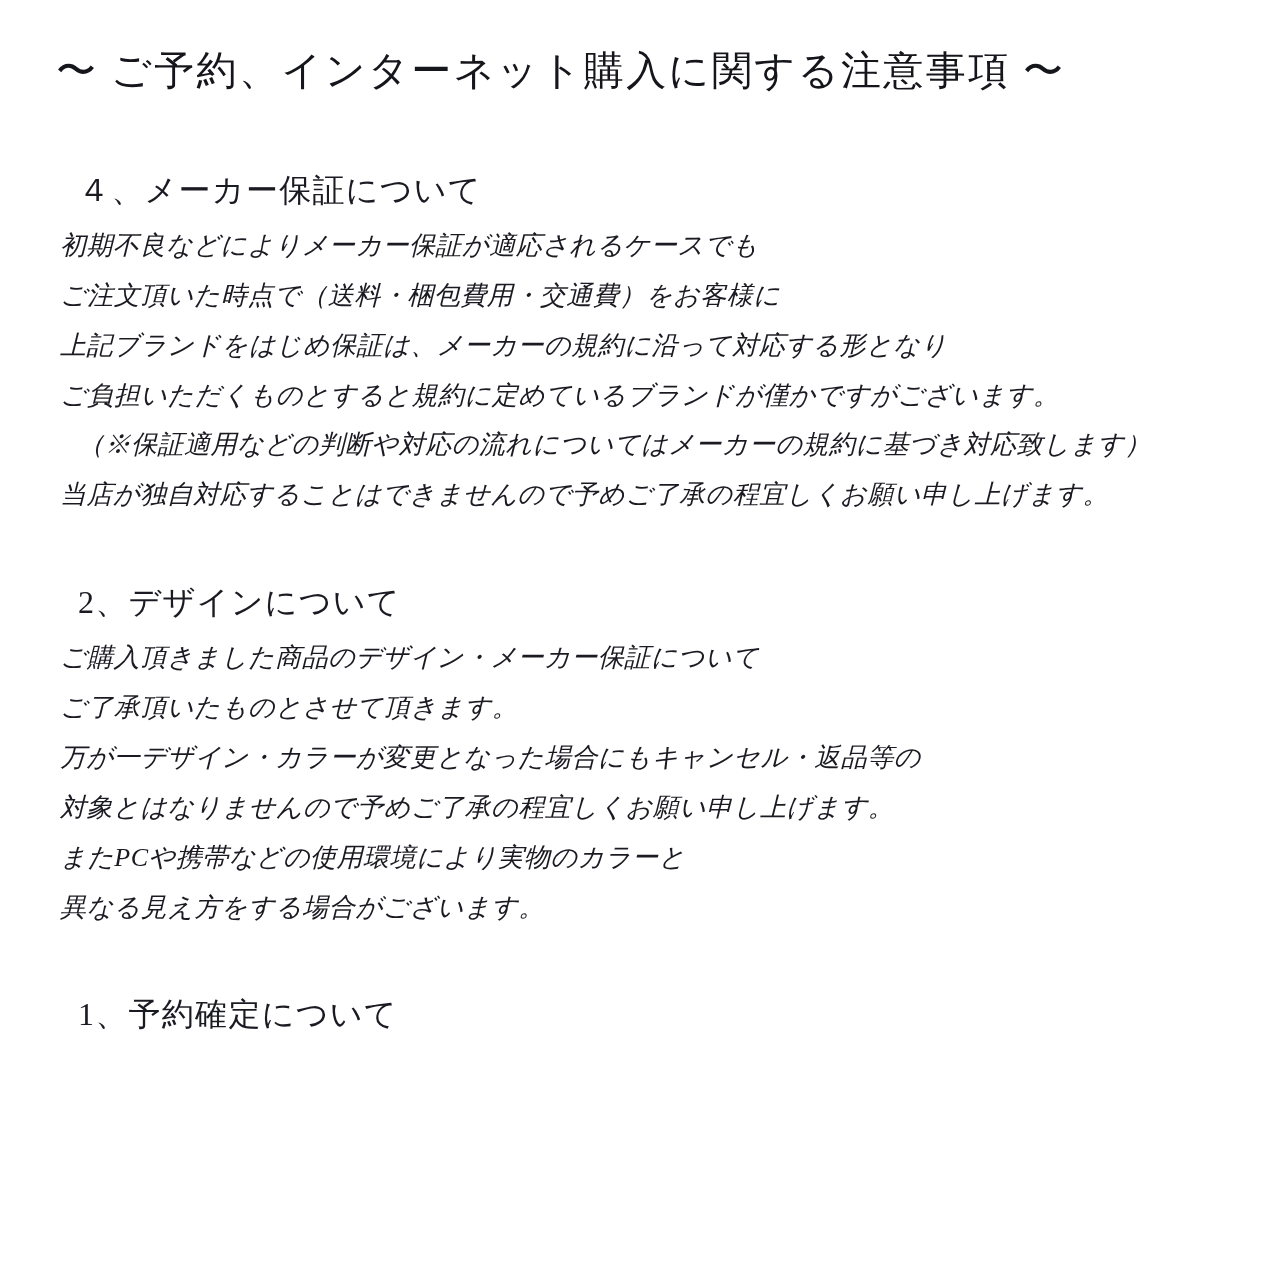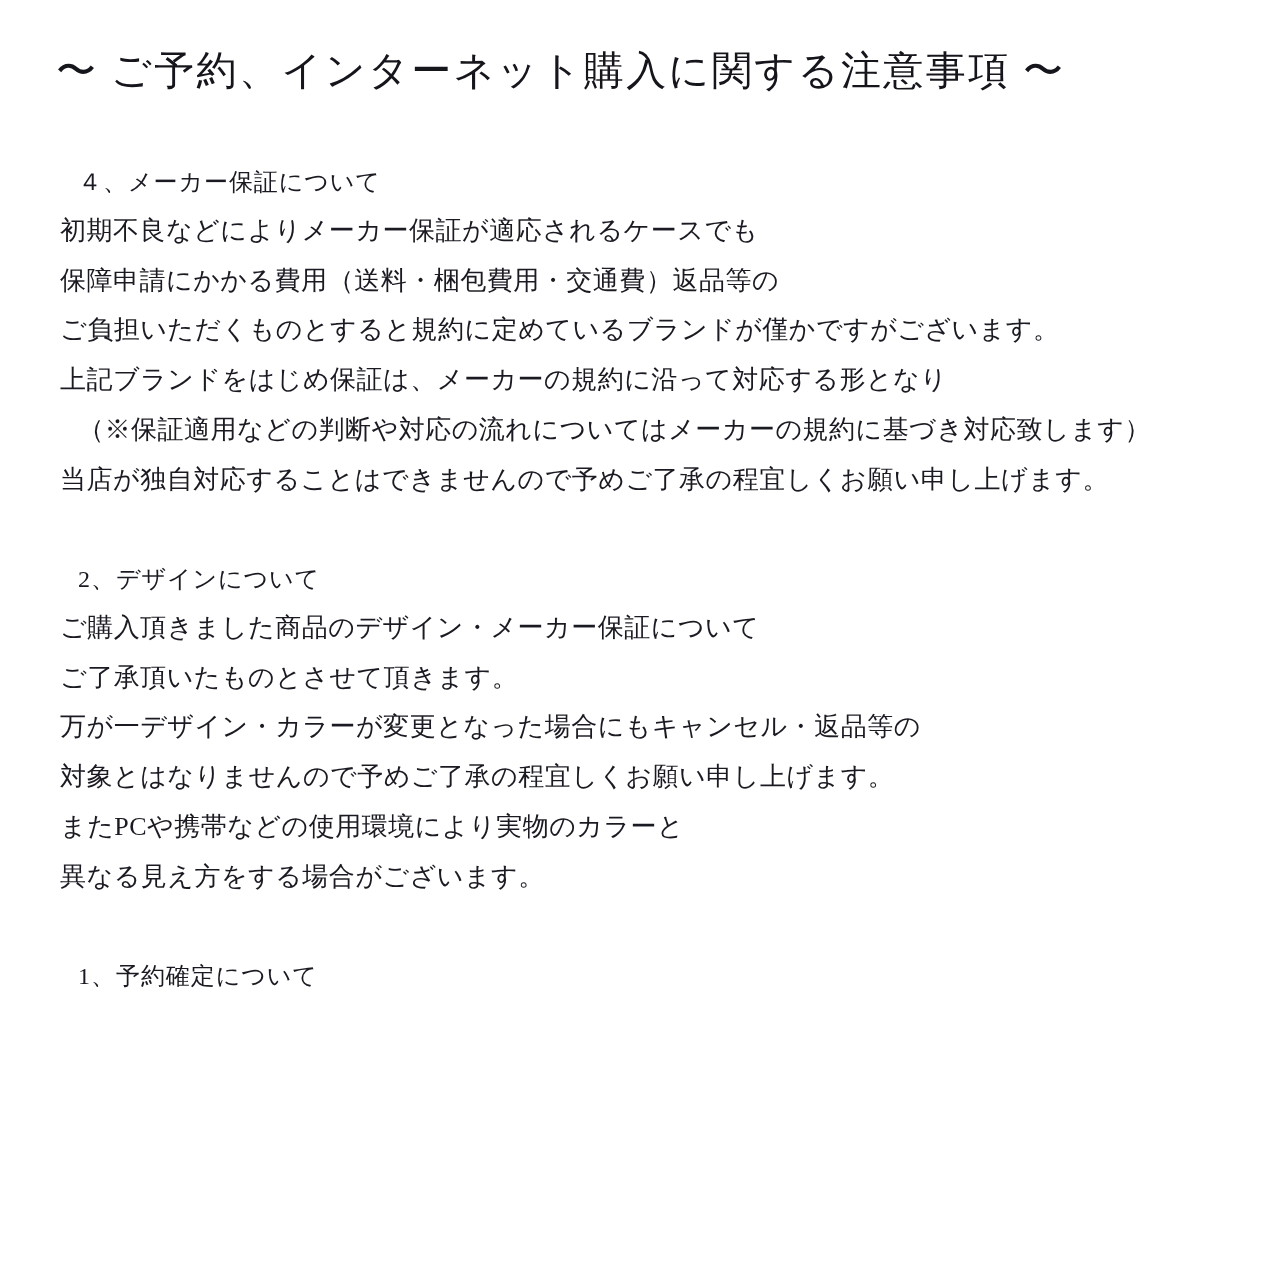--- a/index.html
+++ b/index.html
@@ -30,53 +30,54 @@
     margin: 10px 0 0 0;
     padding-left: 16px;
     white-space: nowrap;
   }
   .section {
     margin-top: 52px;
     padding-left: 20px;
   }
   .section.first { margin-top: 62px; }
   .section-heading {
-    font-size: 24px;
+    font-size: 32px;
     line-height: 1.9;
     letter-spacing: 0.04em;
     color: #1a1a22;
     padding-left: 18px;
   }
   .section-body {
     font-size: 26px;
     line-height: 1.92;
     letter-spacing: 0.02em;
     color: #1a1a22;
   }
   .line {
     white-space: nowrap;
+    font-style: italic;
   }
   .line.indented {
     padding-left: 18px;
   }
 </style>
 </head>
 <body>
 
 <div class="page">
 
   <h1 class="doc-title">〜 ご予約、インターネット購入に関する注意事項 〜</h1>
 
   <div class="section first">
     <div class="section-heading">４、メーカー保証について</div>
     <div class="section-body">
       <div class="line">初期不良などによりメーカー保証が適応されるケースでも</div>
-      <div class="line">保障申請にかかる費用（送料・梱包費用・交通費）返品等の</div>
+      <div class="line">ご注文頂いた時点で（送料・梱包費用・交通費）をお客様に</div>
+      <div class="line">上記ブランドをはじめ保証は、メーカーの規約に沿って対応する形となり</div>
       <div class="line">ご負担いただくものとすると規約に定めているブランドが僅かですがございます。</div>
-      <div class="line">上記ブランドをはじめ保証は、メーカーの規約に沿って対応する形となり</div>
       <div class="line indented">（※保証適用などの判断や対応の流れについてはメーカーの規約に基づき対応致します）</div>
       <div class="line">当店が独自対応することはできませんので予めご了承の程宜しくお願い申し上げます。</div>
     </div>
   </div>
 
   <div class="section">
     <div class="section-heading">2、デザインについて</div>
     <div class="section-body">
       <div class="line">ご購入頂きました商品のデザイン・メーカー保証について</div>
       <div class="line">ご了承頂いたものとさせて頂きます。</div>

